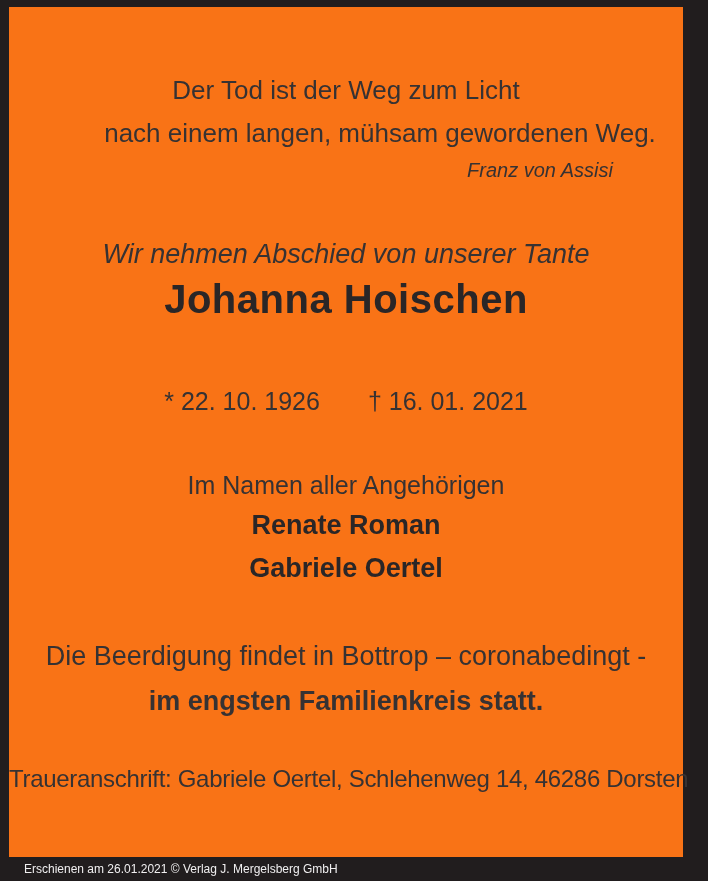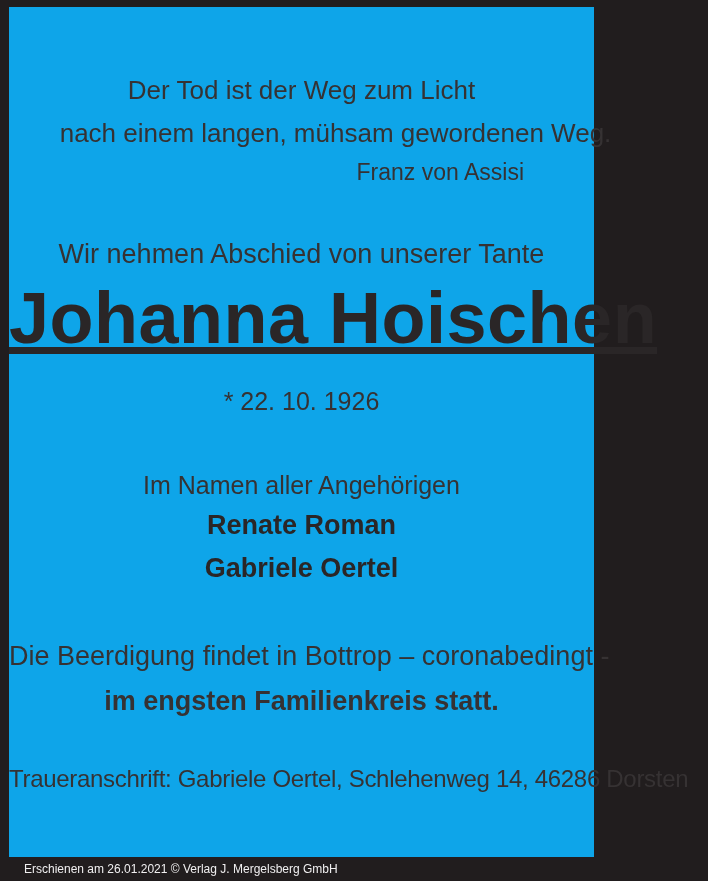--- a/index.html
+++ b/index.html
@@ -16,51 +16,50 @@
   .frame {
     position: relative;
     width: 708px;
     height: 881px;
     background: #211d1e;
   }
   .card {
     position: absolute;
     left: 9px;
     top: 7px;
-    width: 564px;
+    width: 674px;
     height: 850px;
-    background: #0ea5e9;
-    padding-left: 21px;
+    background: #f97316;
   }
   .line {
     position: absolute;
     left: 0;
     width: 100%;
     text-align: center;
     color: #363233;
     white-space: nowrap;
   }
   .quote-line-1 { top: 68px;  font-size: 26px; }
   .quote-line-2 { top: 111px; font-size: 26px; margin-left: 34px; }
   .attribution {
     position: absolute;
     top: 152px;
     right: 70px;
-    font-size: 23px;
+    font-size: 20px;
     color: #363233;
     white-space: nowrap;
+    font-style: italic;
   }
-  .intro-line   { top: 232px; font-size: 27px; }
+  .intro-line   { top: 232px; font-size: 27px; font-style: italic; }
   .deceased-name {
     top: 270px;
-    font-size: 72px;
+    font-size: 40px;
     font-weight: bold;
     color: #2a2627;
     letter-spacing: 0.5px;
-    text-decoration: underline;
   }
   .dates-row {
     position: absolute;
     top: 380px;
     left: 0;
     width: 100%;
     display: flex;
     justify-content: center;
     gap: 48px;
     font-size: 25px;
@@ -89,20 +88,21 @@
 
     <div class="line quote-line-1">Der Tod ist der Weg zum Licht</div>
     <div class="line quote-line-2">nach einem langen, mühsam gewordenen Weg.</div>
     <div class="attribution">Franz von Assisi</div>
 
     <div class="line intro-line">Wir nehmen Abschied von unserer Tante</div>
     <div class="line deceased-name">Johanna Hoischen</div>
 
     <div class="dates-row">
       <span>* 22. 10. 1926</span>
+      <span>† 16. 01. 2021</span>
     </div>
 
     <div class="line mourners-intro">Im Namen aller Angehörigen</div>
     <div class="line mourner-1">Renate Roman</div>
     <div class="line mourner-2">Gabriele Oertel</div>
 
     <div class="line funeral-line-1">Die Beerdigung findet in Bottrop – coronabedingt -</div>
     <div class="line funeral-line-2">im engsten Familienkreis statt.</div>
 
     <div class="line contact-line">Traueranschrift: Gabriele Oertel, Schlehenweg 14, 46286 Dorsten</div>

